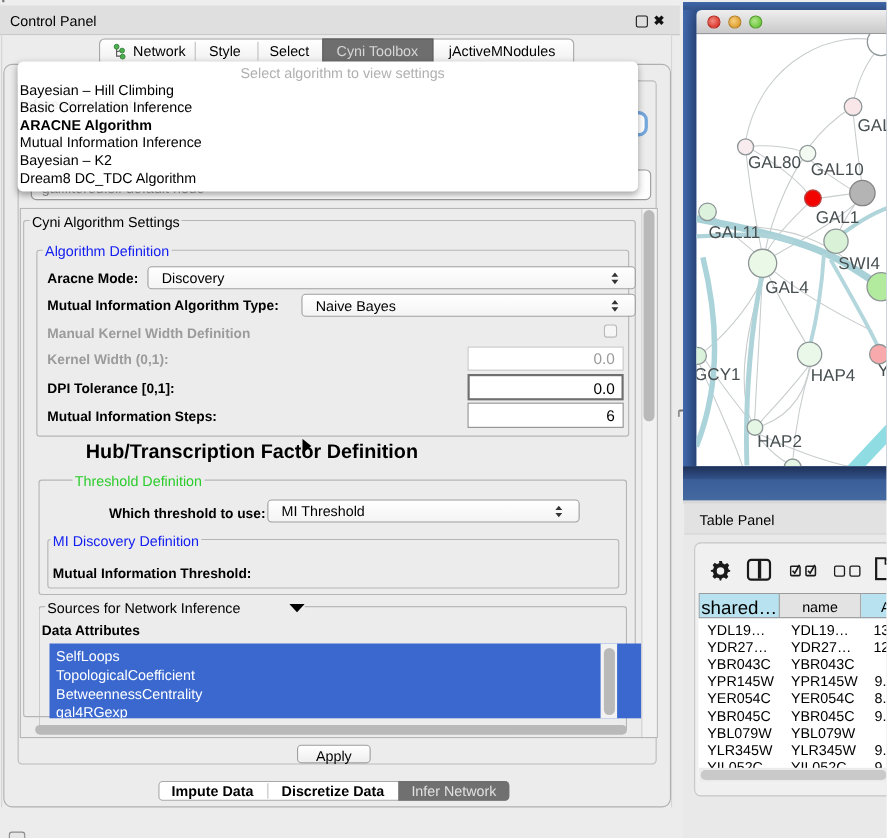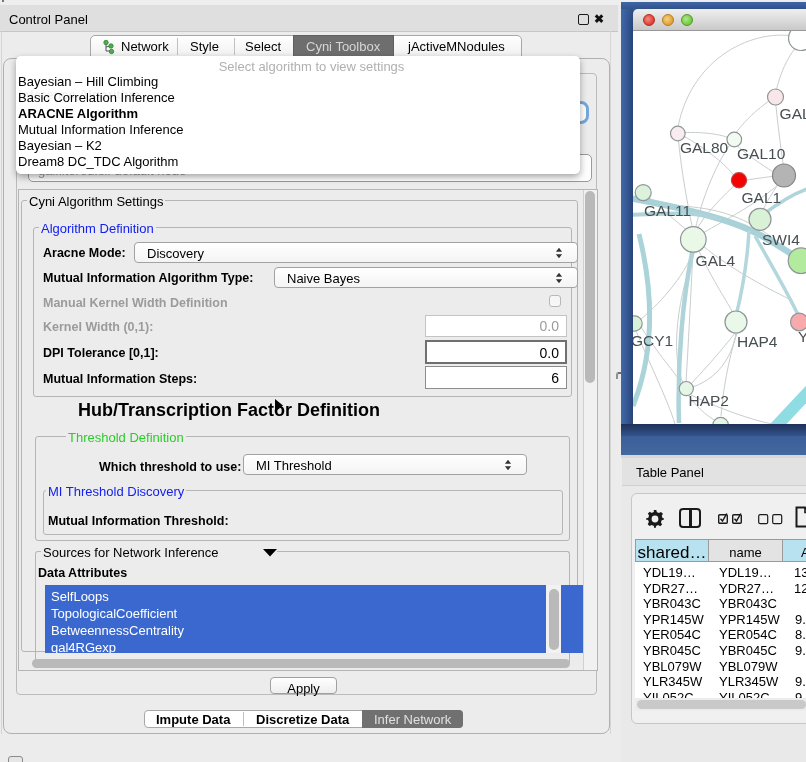--- a/index.html
+++ b/index.html
@@ -114,21 +114,21 @@
 
   <div class="abs lbl" style="left:99px;top:460px;">Which threshold to use:</div>
   <div class="combo" style="left:243px;top:454px;width:284px;height:21px;">
     <div class="ctext">MI Threshold</div>
     <svg class="carr" viewBox="0 0 9 12">
         <path d="M4.5 0 L8 4.5 L1 4.5 Z M4.5 12 L8 7.5 L1 7.5 Z" fill="#333"></path>
       </svg>
   </div>
 
   <div class="grp" style="left:43px;top:490px;width:520px;height:45px;"></div>
-  <div class="grplabel" style="left:46px;top:484px;color:#1420f0;">MI Threshold Discovery</div>
+  <div class="grplabel" style="left:46px;top:484px;color:#1420f0;">MI Discovery Definition</div>
   <div class="abs lbl" style="left:48px;top:514px;">Mutual Information Threshold:</div>
 
   <div class="grp" style="left:35px;top:551px;width:535px;height:112px;border-bottom:none;border-bottom-left-radius:0;border-bottom-right-radius:0;"></div>
   <div class="grplabel" style="left:41px;top:545px;padding-right:58px;">Sources for Network Inference</div>
   <svg class="abs" style="left:263px;top:548px;" width="14" height="9" viewBox="0 0 14 9">
       <path d="M0 1 L14 1 L7 8.5 Z" fill="#000"></path>
     </svg>
   <div class="abs lbl" style="left:38px;top:566px;font-size:12.5px;">Data Attributes</div>
 
   <div class="abs" style="left:45px;top:585px;width:545px;height:68px;background:#3a68cf;overflow:hidden;">

